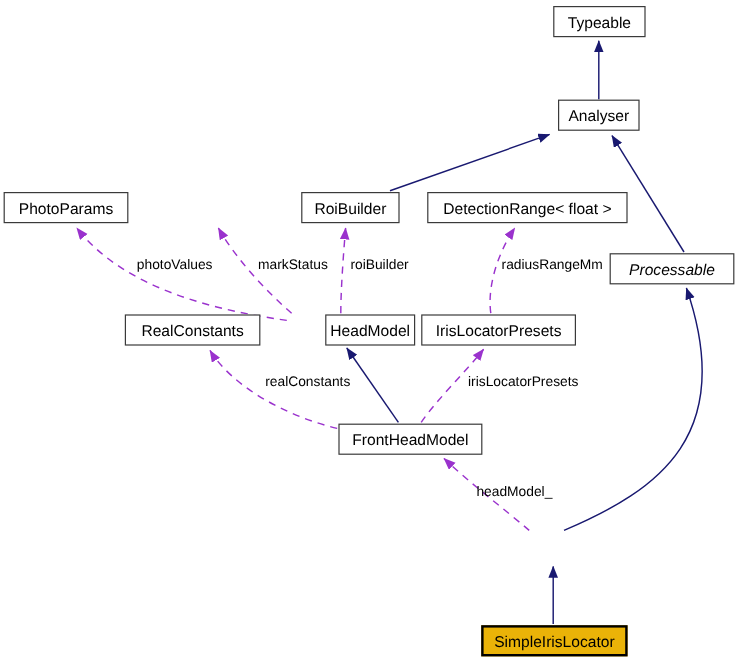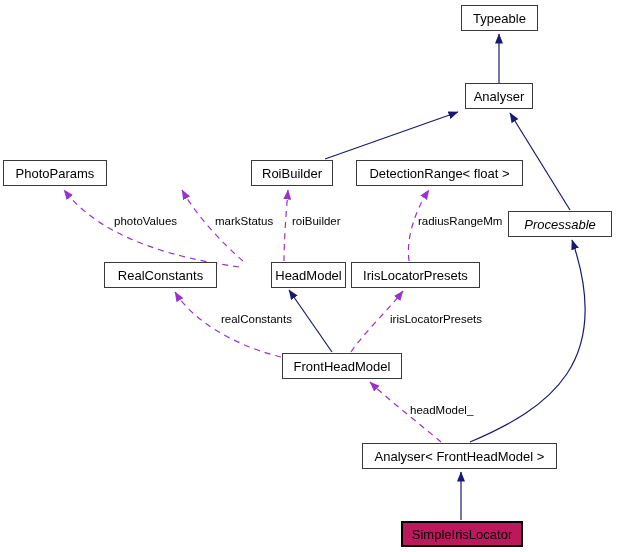--- a/index.html
+++ b/index.html
@@ -40,21 +40,21 @@
     background: #ffffff;
     border: 1px solid #3a3a3a;
     display: flex;
     align-items: center;
     justify-content: center;
     font-size: 13px;
     color: #000000;
     white-space: nowrap;
   }
   .node.selected {
-    background: #be185d;
+    background: #eab308;
     border: 2px solid #000000;
   }
   .edge-label {
     position: absolute;
     font-size: 11.5px;
     color: #000000;
     white-space: nowrap;
     line-height: 14px;
   }
 </style>
@@ -92,24 +92,23 @@
   <div class="node" style="left:461px; top:5px; width:77px;">Typeable</div>
   <div class="node" style="left:465px; top:83px; width:68px;">Analyser</div>
   <div class="node" style="left:3px; top:160px; width:104px;">PhotoParams</div>
   <div class="node" style="left:251px; top:160px; width:82px;">RoiBuilder</div>
   <div class="node" style="left:356px; top:160px; width:167px;">DetectionRange&lt; float &gt;</div>
   <div class="node" style="left:508px; top:211px; width:104px;font-style:italic;">Processable</div>
   <div class="node" style="left:104px; top:262px; width:113px;">RealConstants</div>
   <div class="node" style="left:239px; top:262px; width:75px;margin-left:32px;">HeadModel</div>
   <div class="node" style="left:351px; top:262px; width:129px;">IrisLocatorPresets</div>
   <div class="node" style="left:282px; top:353px; width:120px;">FrontHeadModel</div>
-  <div class="node" style="left:362px; top:443px; width:195px;">Analyser&lt; FrontHeadModel &gt;</div>
   <div class="node selected" style="left:401px; top:521px; width:122px;">SimpleIrisLocator</div>
 
   <span class="edge-label" style="left:114px; top:214px;">photoValues</span>
   <span class="edge-label" style="left:215px; top:214px;">markStatus</span>
   <span class="edge-label" style="left:292px; top:214px;">roiBuilder</span>
   <span class="edge-label" style="left:418px; top:214px;">radiusRangeMm</span>
   <span class="edge-label" style="left:221px; top:312px;">realConstants</span>
   <span class="edge-label" style="left:390px; top:312px;">irisLocatorPresets</span>
-  <span class="edge-label" style="left:410px; top:403px;">headModel_</span>
+  <span class="edge-label" style="left:397px; top:403px;">headModel_</span>
 
 </div>
 
 </body></html>

